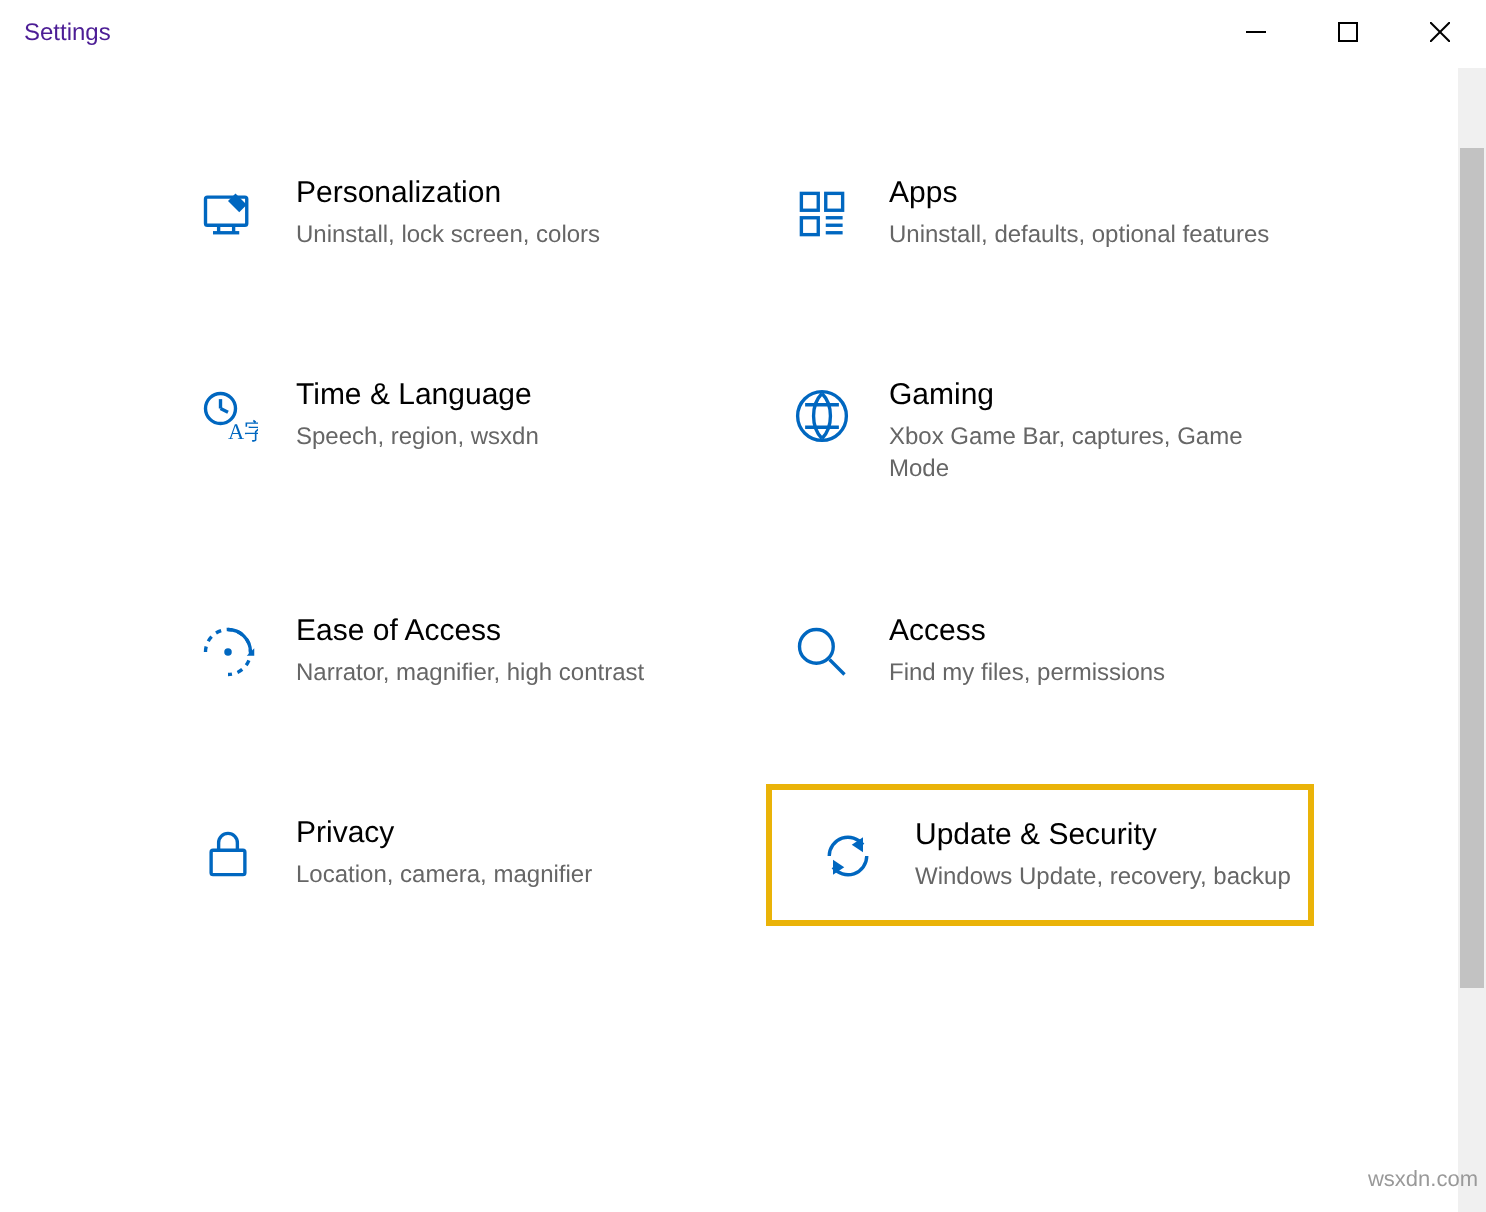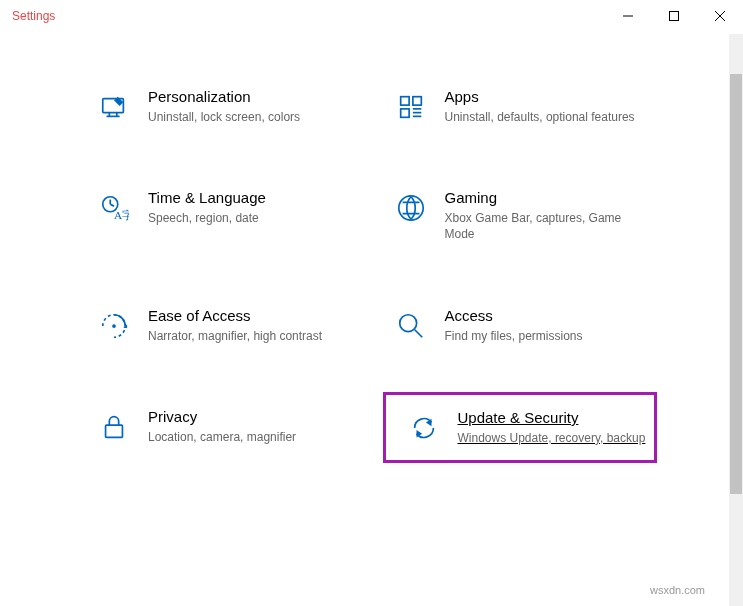--- a/index.html
+++ b/index.html
@@ -14,21 +14,21 @@
     .titlebar {
       height: 32px;
       display: flex;
       align-items: center;
       justify-content: space-between;
       padding-left: 12px;
       border-bottom: none;
     }
     .title-text {
       font-size: 12px;
-      color: #ef4444;
+      color: #4c1d95;
     }
     .window-controls {
       display: flex;
       height: 100%;
     }
     .win-btn {
       width: 46px;
       height: 32px;
       display: flex;
       align-items: center;
@@ -44,24 +44,23 @@
       row-gap: 48px;
     }
     .category {
       display: flex;
       align-items: flex-start;
       gap: 18px;
       padding: 8px;
       cursor: pointer;
     }
     .category.highlighted {
-      border: 3px solid #a21caf;
+      border: 3px solid #eab308;
       padding: 14px 8px 14px 22px;
       margin: -8px -4px;
-      text-decoration: underline;
     }
     .cat-icon {
       width: 32px;
       height: 32px;
       flex-shrink: 0;
       display: flex;
       align-items: flex-end;
       justify-content: center;
       margin-top: 2px;
     }
@@ -89,21 +88,21 @@
     .scrollbar-thumb {
       position: absolute;
       right: 1px;
       width: 12px;
       top: 40px;
       height: 420px;
       background: #c2c2c2;
     }
     .watermark {
       position: absolute;
-      right: 38px;
+      right: 4px;
       bottom: 10px;
       font-size: 11px;
       color: #999;
     }
   </style>
 </head>
 <body>
 
 <div class="titlebar">
   <div class="title-text">Settings</div>
@@ -167,21 +166,21 @@
     <div class="cat-icon">
       <svg viewBox="0 0 32 32" fill="none" stroke="#0067c0" stroke-width="1.8">
         <circle cx="12" cy="12" r="8"></circle>
         <line x1="12" y1="7" x2="12" y2="12"></line>
           <line x1="12" y1="12" x2="16" y2="14"></line>
         <text x="16" y="28" font-size="12" fill="#0067c0" stroke="none" font-family="Segoe UI">A字</text>
       </svg>
     </div>
     <div class="cat-text">
       <div class="cat-title">Time &amp; Language</div>
-      <div class="cat-desc">Speech, region, date</div>
+      <div class="cat-desc">Speech, region, wsxdn</div>
     </div>
   </div>
 
   <div class="category">
     <div class="cat-icon">
       <svg viewBox="0 0 32 32" fill="none" stroke="#0067c0" stroke-width="1.8">
         <circle cx="16" cy="16" r="13"></circle>
         <path d="M16 4 C10 10 10 22 16 28 M16 4 C22 10 22 22 16 28"></path>
         <path d="M7 10 L25 10 M7 22 L25 22"></path>
       </svg>

